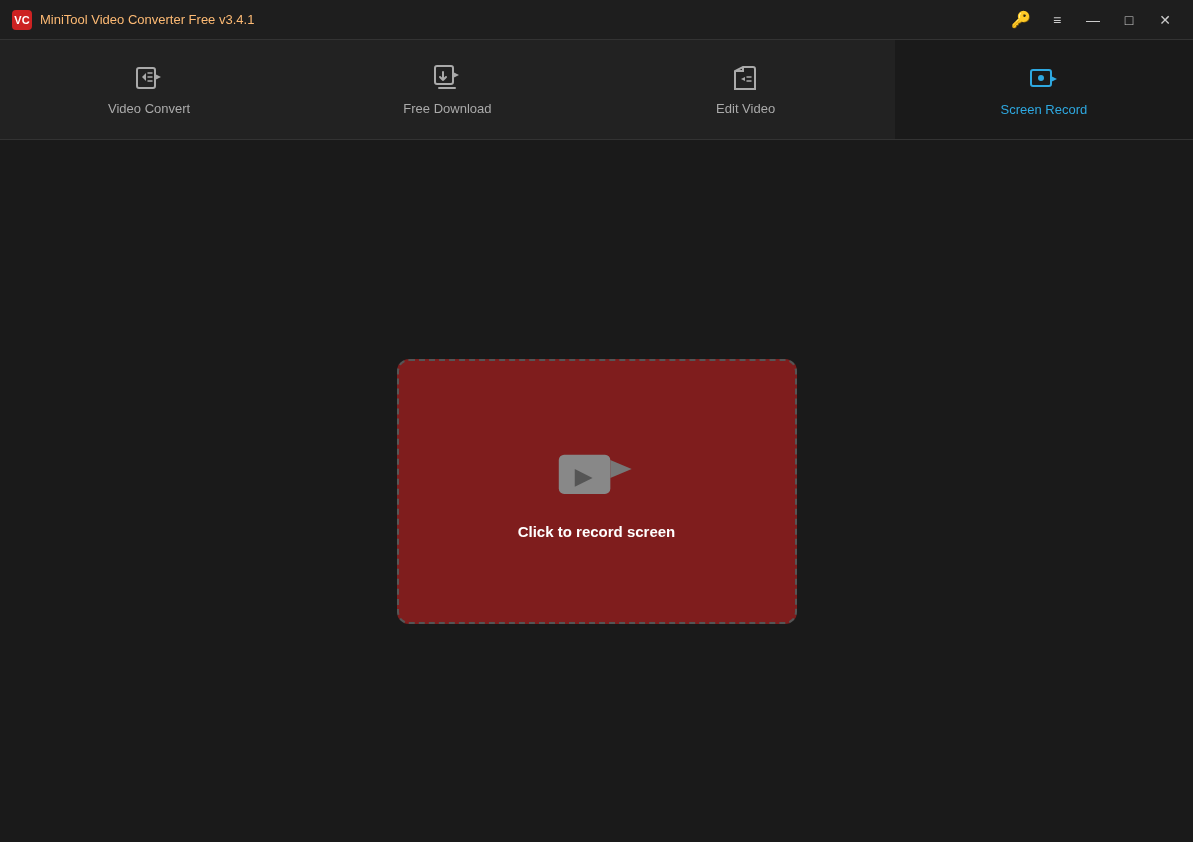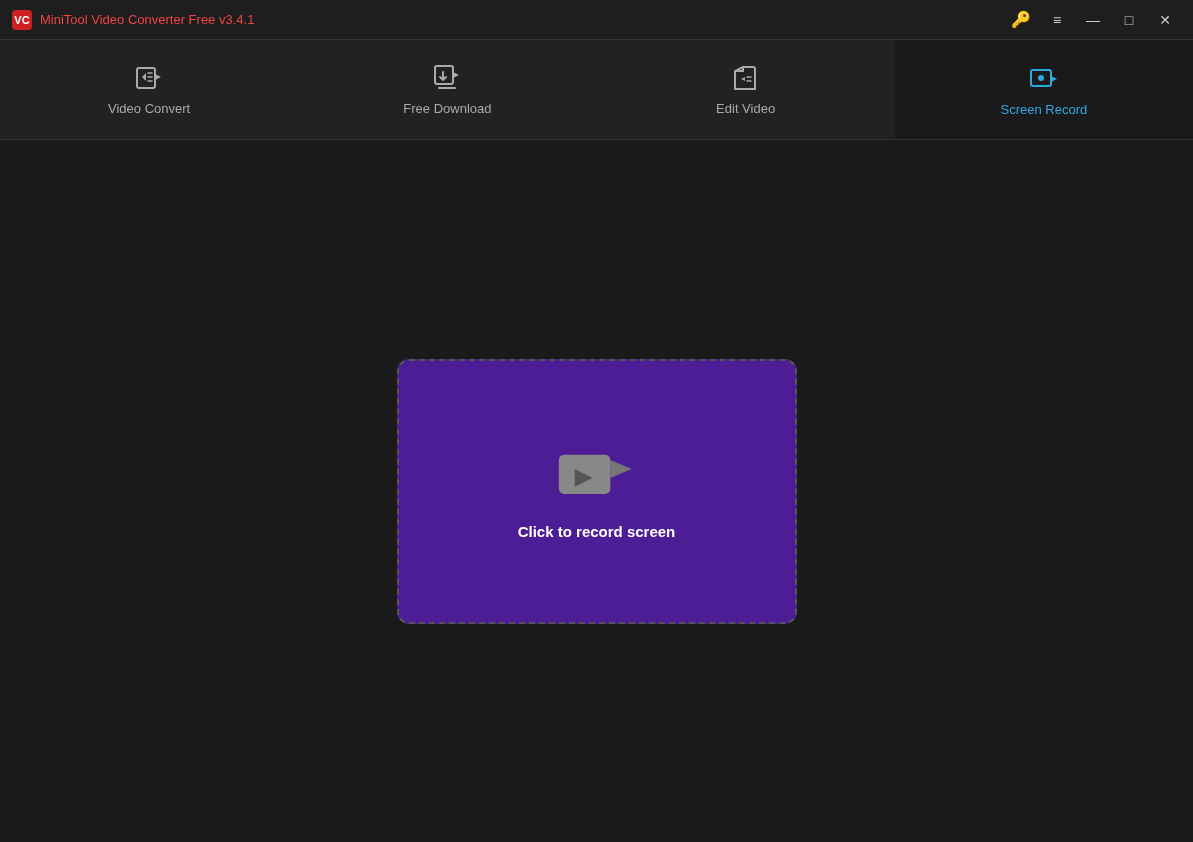--- a/index.html
+++ b/index.html
@@ -44,21 +44,21 @@
       align-items: center;
       justify-content: center;
       font-size: 11px;
       font-weight: bold;
       color: white;
       flex-shrink: 0;
     }
 
     .app-title {
       font-size: 13px;
-      color: #ef4444;
+      color: #fdba74;
     }
 
     .title-bar-controls {
       display: flex;
       align-items: center;
       gap: 4px;
     }
 
     .title-btn {
       width: 32px;
@@ -141,21 +141,21 @@
       width: 400px;
       height: 265px;
       border: 2px dashed #555555;
       border-radius: 12px;
       display: flex;
       flex-direction: column;
       align-items: center;
       justify-content: center;
       gap: 20px;
       cursor: pointer;
-      background: #4c1d95;
+      background: #7f1d1d;
       transition: background 0.2s;
     }
 
     .record-label {
       font-size: 15px;
       font-weight: 600;
       color: #ffffff;
     }
 
     

